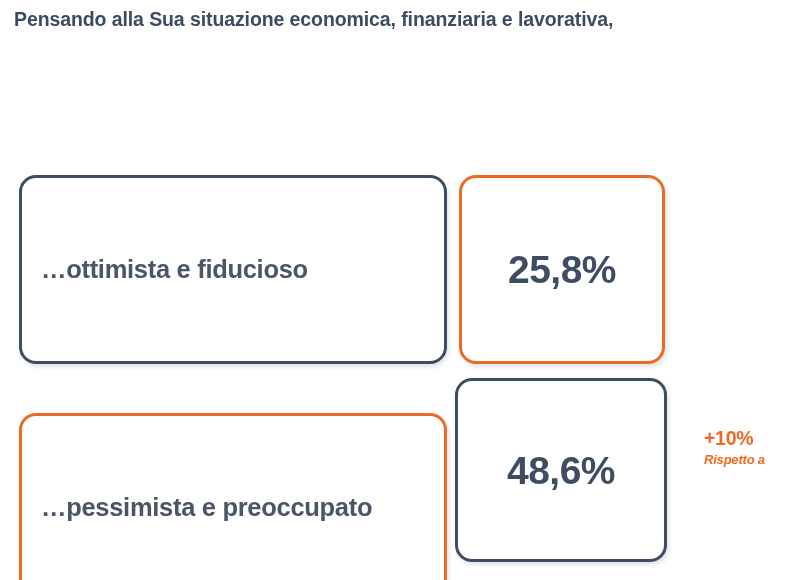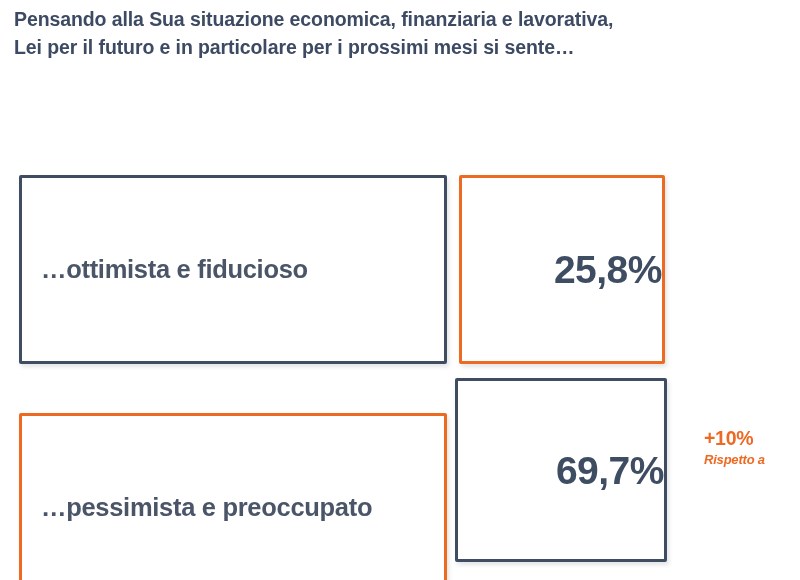--- a/index.html
+++ b/index.html
@@ -37,21 +37,21 @@
   #question-title .tline {
     display: block;
     white-space: nowrap;
   }
 
   
   .card {
     position: absolute;
     background: #ffffff;
     border-style: solid;
-    border-radius: 2px;
+    border-radius: 17px;
     box-sizing: border-box;
     box-shadow: 2px 3px 4px rgba(120,125,135,0.20);
     display: flex;
     align-items: center;
   }
   .card.navy  { border-color: #3f4d63; border-width: 3px; }
   .card.orange{ border-color: #ed6a23; border-width: 3px; }
 
   .label-card {
     justify-content: flex-start;
@@ -59,21 +59,21 @@
   .label-card .label-text {
     padding-left: 19px;
     font-size: 25.5px;
     font-weight: bold;
     color: #4a5568;
     letter-spacing: -0.3px;
     white-space: nowrap;
   }
 
   .value-card {
-    justify-content: flex-end;
+    justify-content: center;
   }
   .value-card .value-text {
     font-size: 39px;
     font-weight: bold;
     color: #3f4d63;
     letter-spacing: -0.5px;
     line-height: 1;
   }
 
   
@@ -106,37 +106,36 @@
     letter-spacing: -0.2px;
   }
 </style>
 </head>
 <body>
 
 <div id="slide">
 
   <div id="question-title">
     <span class="tline">Pensando alla Sua situazione economica, finanziaria e lavorativa,</span>
-    <span class="tline">Lei per il futuro e in particolare per i prossimi mesi si sente…</span>
   </div>
 
   <div id="row1-label" class="card navy label-card">
     <span class="label-text">…ottimista e fiducioso</span>
   </div>
 
   <div id="row1-value" class="card orange value-card">
     <span class="value-text">25,8%</span>
   </div>
 
   <div id="row2-label" class="card orange label-card">
     <span class="label-text">…pessimista e preoccupato</span>
   </div>
 
   <div id="row2-value" class="card navy value-card">
-    <span class="value-text">69,7%</span>
+    <span class="value-text">48,6%</span>
   </div>
 
   <div id="delta-annotation">
     <span class="delta-value">+10%</span>
     <span class="delta-note">Rispetto a</span>
   </div>
 
 </div>
 
 </body></html>

